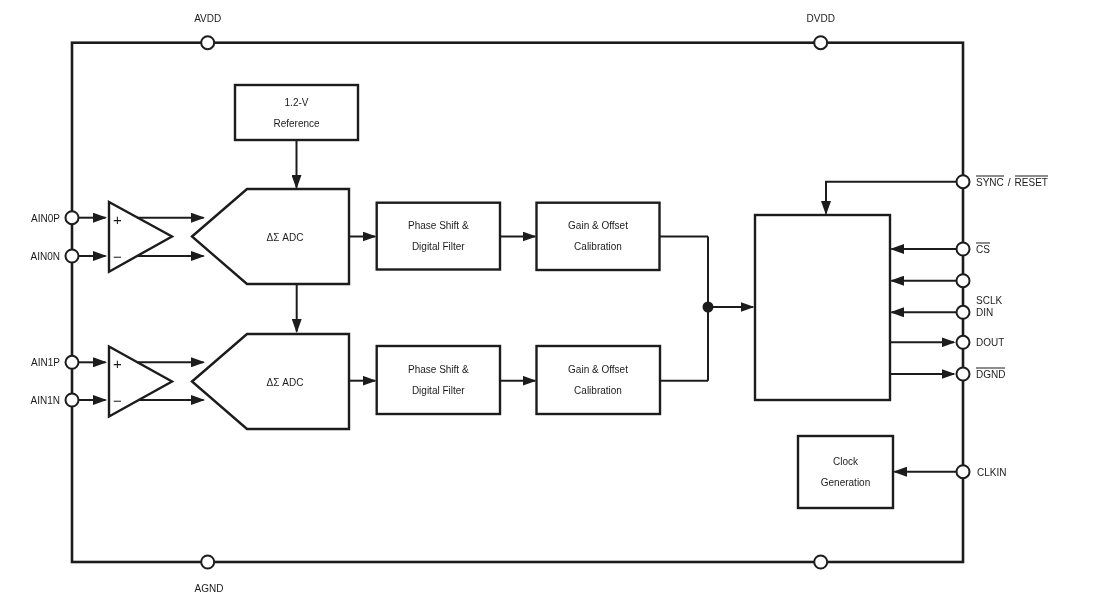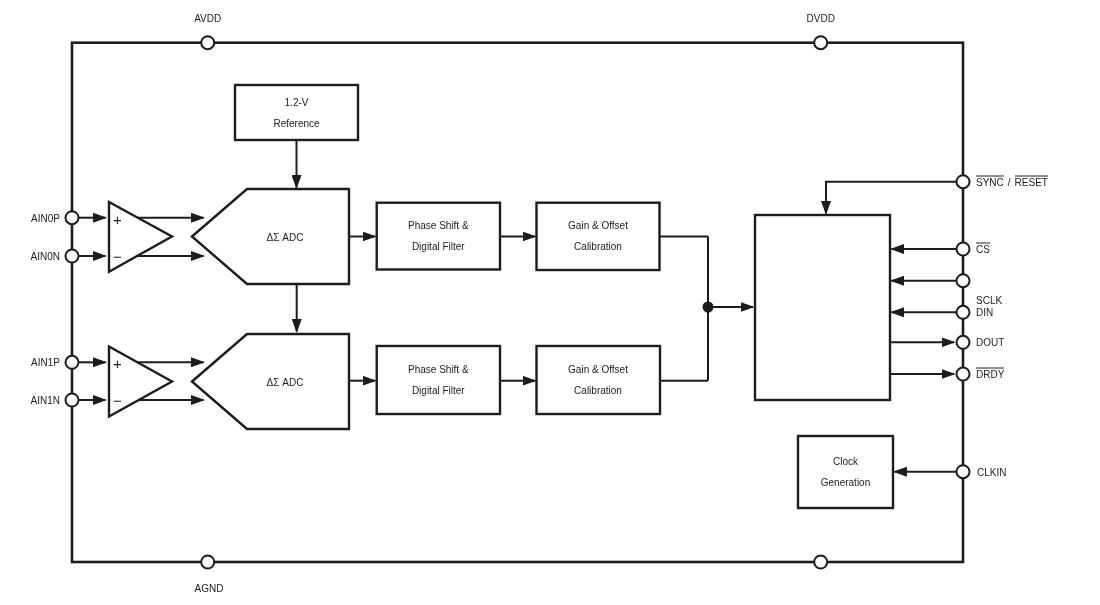--- a/index.html
+++ b/index.html
@@ -117,21 +117,21 @@
   <div class="lbl vcenter" style="left:976px; top:181.7px;">
     <span class="ol">SYNC</span><span class="sep">/</span><span class="ol">RESET</span>
   </div>
   <div class="lbl vcenter" style="left:976px; top:249px;">
     <span class="ol">CS</span>
   </div>
   <div class="lbl vcenter" style="left:976px; top:280.7px;margin-top:19px;">SCLK</div>
   <div class="lbl vcenter" style="left:976px; top:312.3px;">DIN</div>
   <div class="lbl vcenter" style="left:976px; top:342.3px;">DOUT</div>
   <div class="lbl vcenter" style="left:976px; top:374px;">
-    <span class="ol">DRDY</span>
+    <span class="ol">DGND</span>
   </div>
   <div class="lbl vcenter" style="left:977px; top:471.7px;">CLKIN</div>
 
   <div class="lbl center twoline" style="left:296.5px; top:112.5px;">
     <div>1.2-V</div>
     <div>Reference</div>
   </div>
 
   <div class="lbl center" style="left:285px; top:236.5px;">ΔΣ ADC</div>
   <div class="lbl center" style="left:285px; top:381.5px;">ΔΣ ADC</div>

